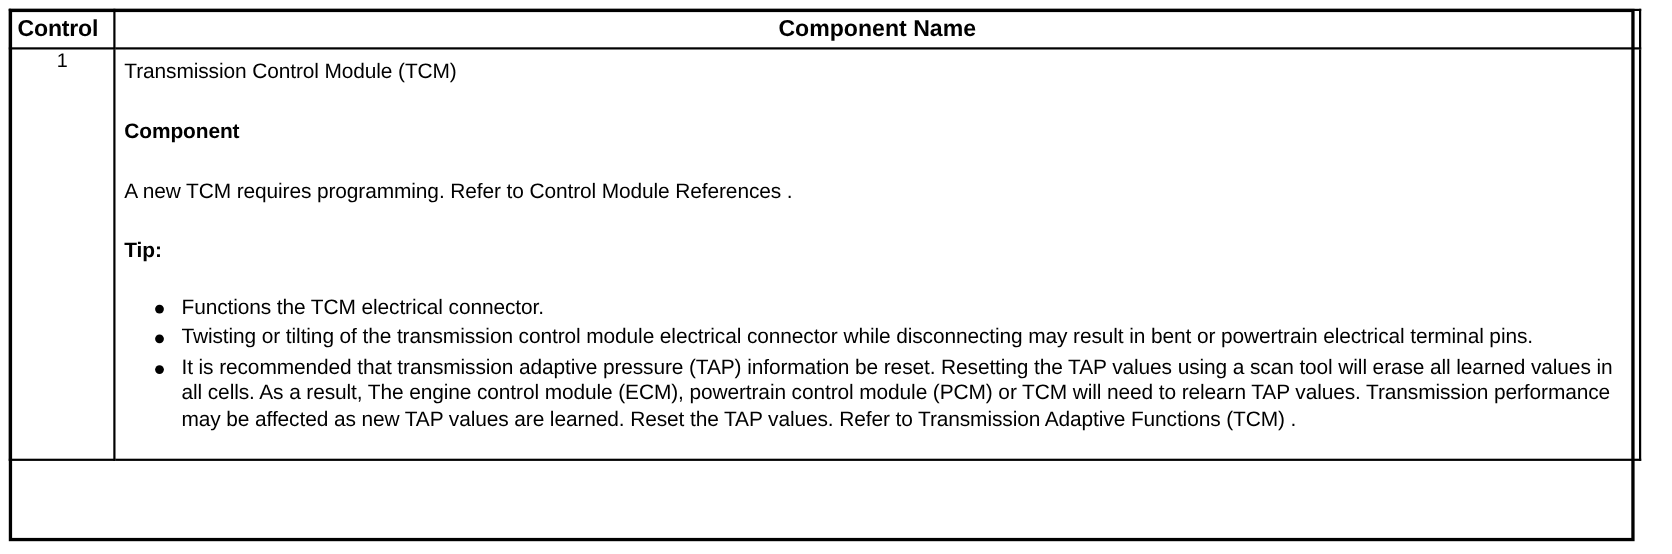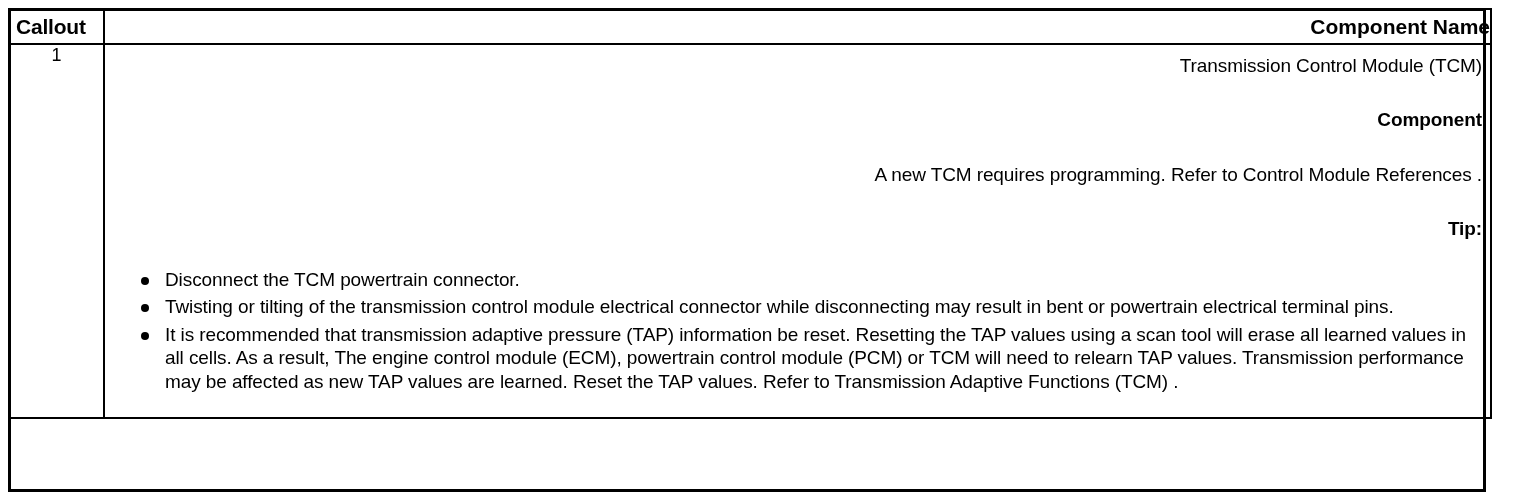--- a/index.html
+++ b/index.html
@@ -65,40 +65,39 @@
     font-size: 21px;
     line-height: 33px;
     white-space: nowrap;
   }
   .hdr-callout {
     text-align: left;
     padding-left: 6px !important;
     letter-spacing: -0.2px;
   }
   .hdr-name {
-    text-align: right;
+    text-align: center;
   }
 
   
   .body-callout {
     text-align: center;
     vertical-align: middle;
     font-size: 18px;
   }
   .body-name {
     padding: 10px 8px 8px 8px !important;
   }
 
   .line {
     font-size: 19px;
     line-height: 1.18;
     margin: 0 0 0 0;
     white-space: nowrap;
     letter-spacing: -0.1px;
-    text-align: right;
   }
   .gap { height: 32px; }
   .gap-sm { height: 27px; }
 
   .bold { font-weight: bold; }
 
   
   ul.tips {
     list-style: none;
     margin: 0;
@@ -130,21 +129,21 @@
 
 <div id="page">
 
   <table class="spec-table">
     <colgroup>
       <col class="c-callout">
       <col class="c-name">
     </colgroup>
     <thead>
       <tr>
-        <th class="hdr-cell hdr-callout">Callout</th>
+        <th class="hdr-cell hdr-callout">Control</th>
         <th class="hdr-cell hdr-name">Component Name</th>
       </tr>
     </thead>
     <tbody>
       <tr>
         <td class="body-callout">1</td>
         <td class="body-name">
 
           <div class="line">Transmission Control Module (TCM)</div>
 
@@ -156,21 +155,21 @@
 
           <div class="line">A new TCM requires programming. Refer to Control Module References .</div>
 
           <div class="gap"></div>
 
           <div class="line bold">Tip:</div>
 
           <div class="gap-sm"></div>
 
           <ul class="tips">
-            <li>Disconnect the TCM powertrain connector.</li>
+            <li>Functions the TCM electrical connector.</li>
             <li>Twisting or tilting of the transmission control module electrical connector while disconnecting may result in bent or powertrain electrical terminal pins.</li>
             <li class="li-last">It is recommended that transmission adaptive pressure (TAP) information be reset. Resetting the TAP values using a scan tool will erase all learned values in all cells. As a result, The engine control module (ECM), powertrain control module (PCM) or TCM will need to relearn TAP values. Transmission performance may be affected as new TAP values are learned. Reset the TAP values. Refer to Transmission Adaptive Functions (TCM) .</li>
           </ul>
 
         </td>
       </tr>
     </tbody>
   </table>
 
   <div class="frame"></div>

